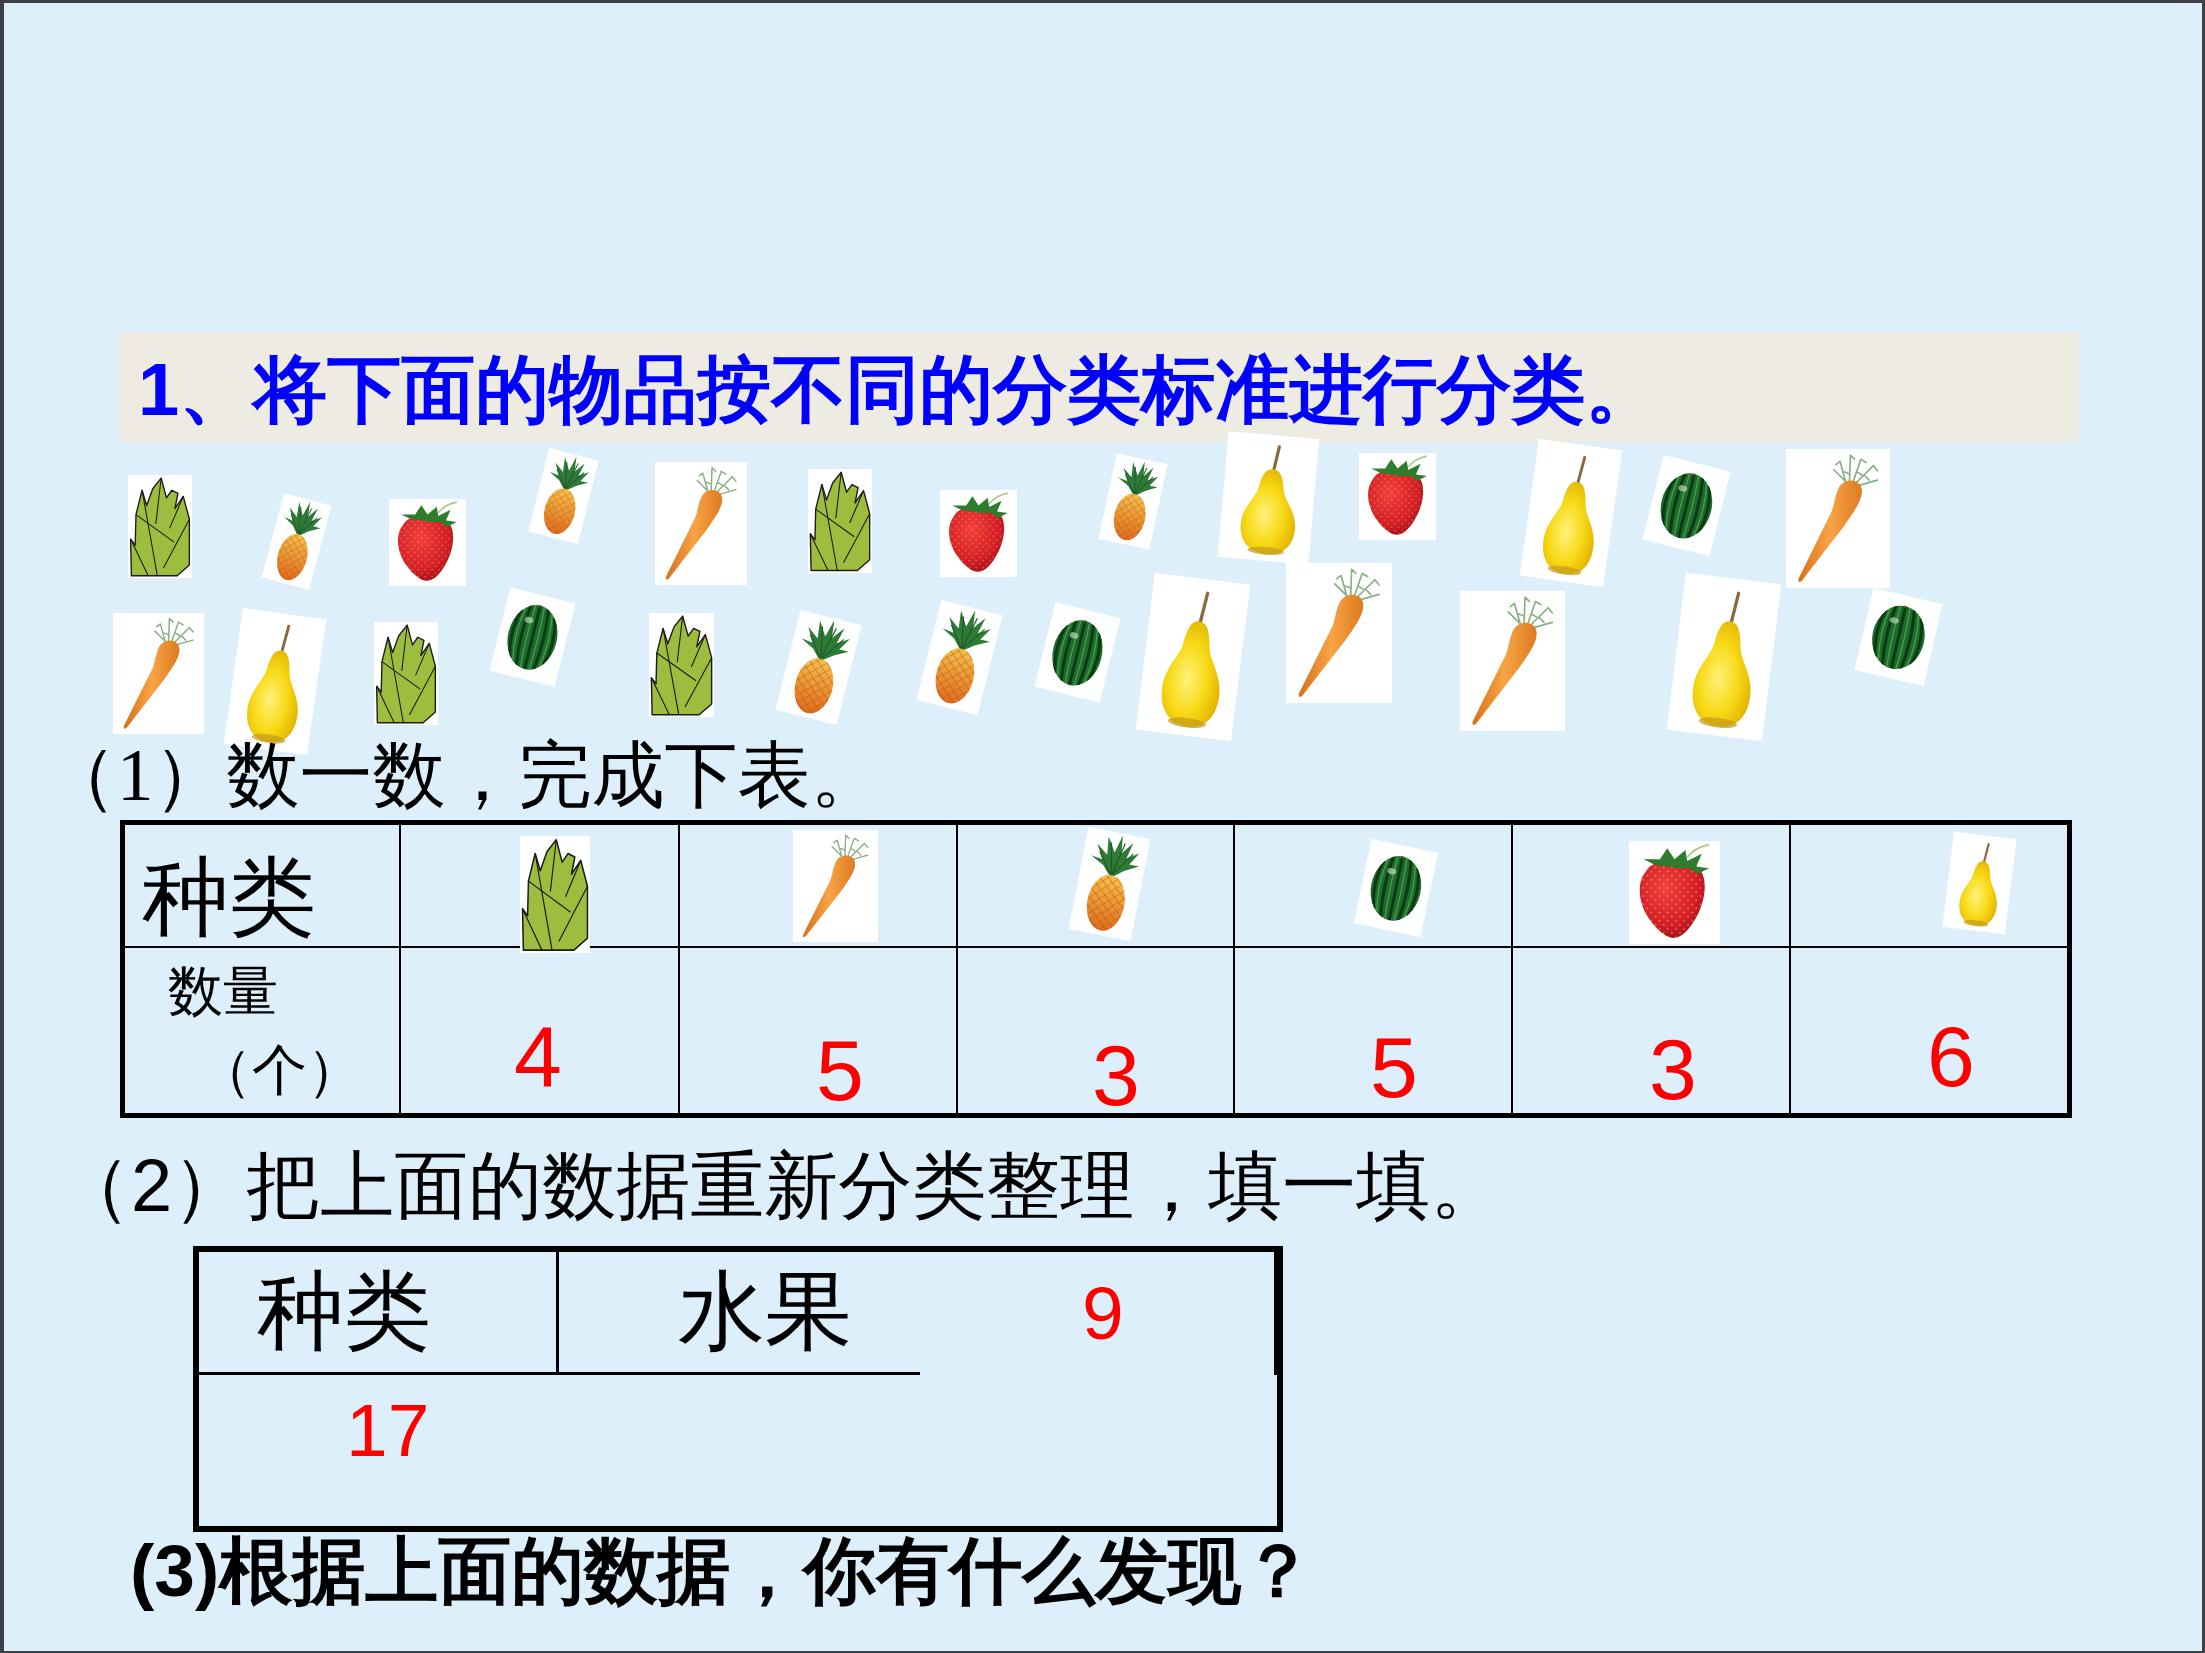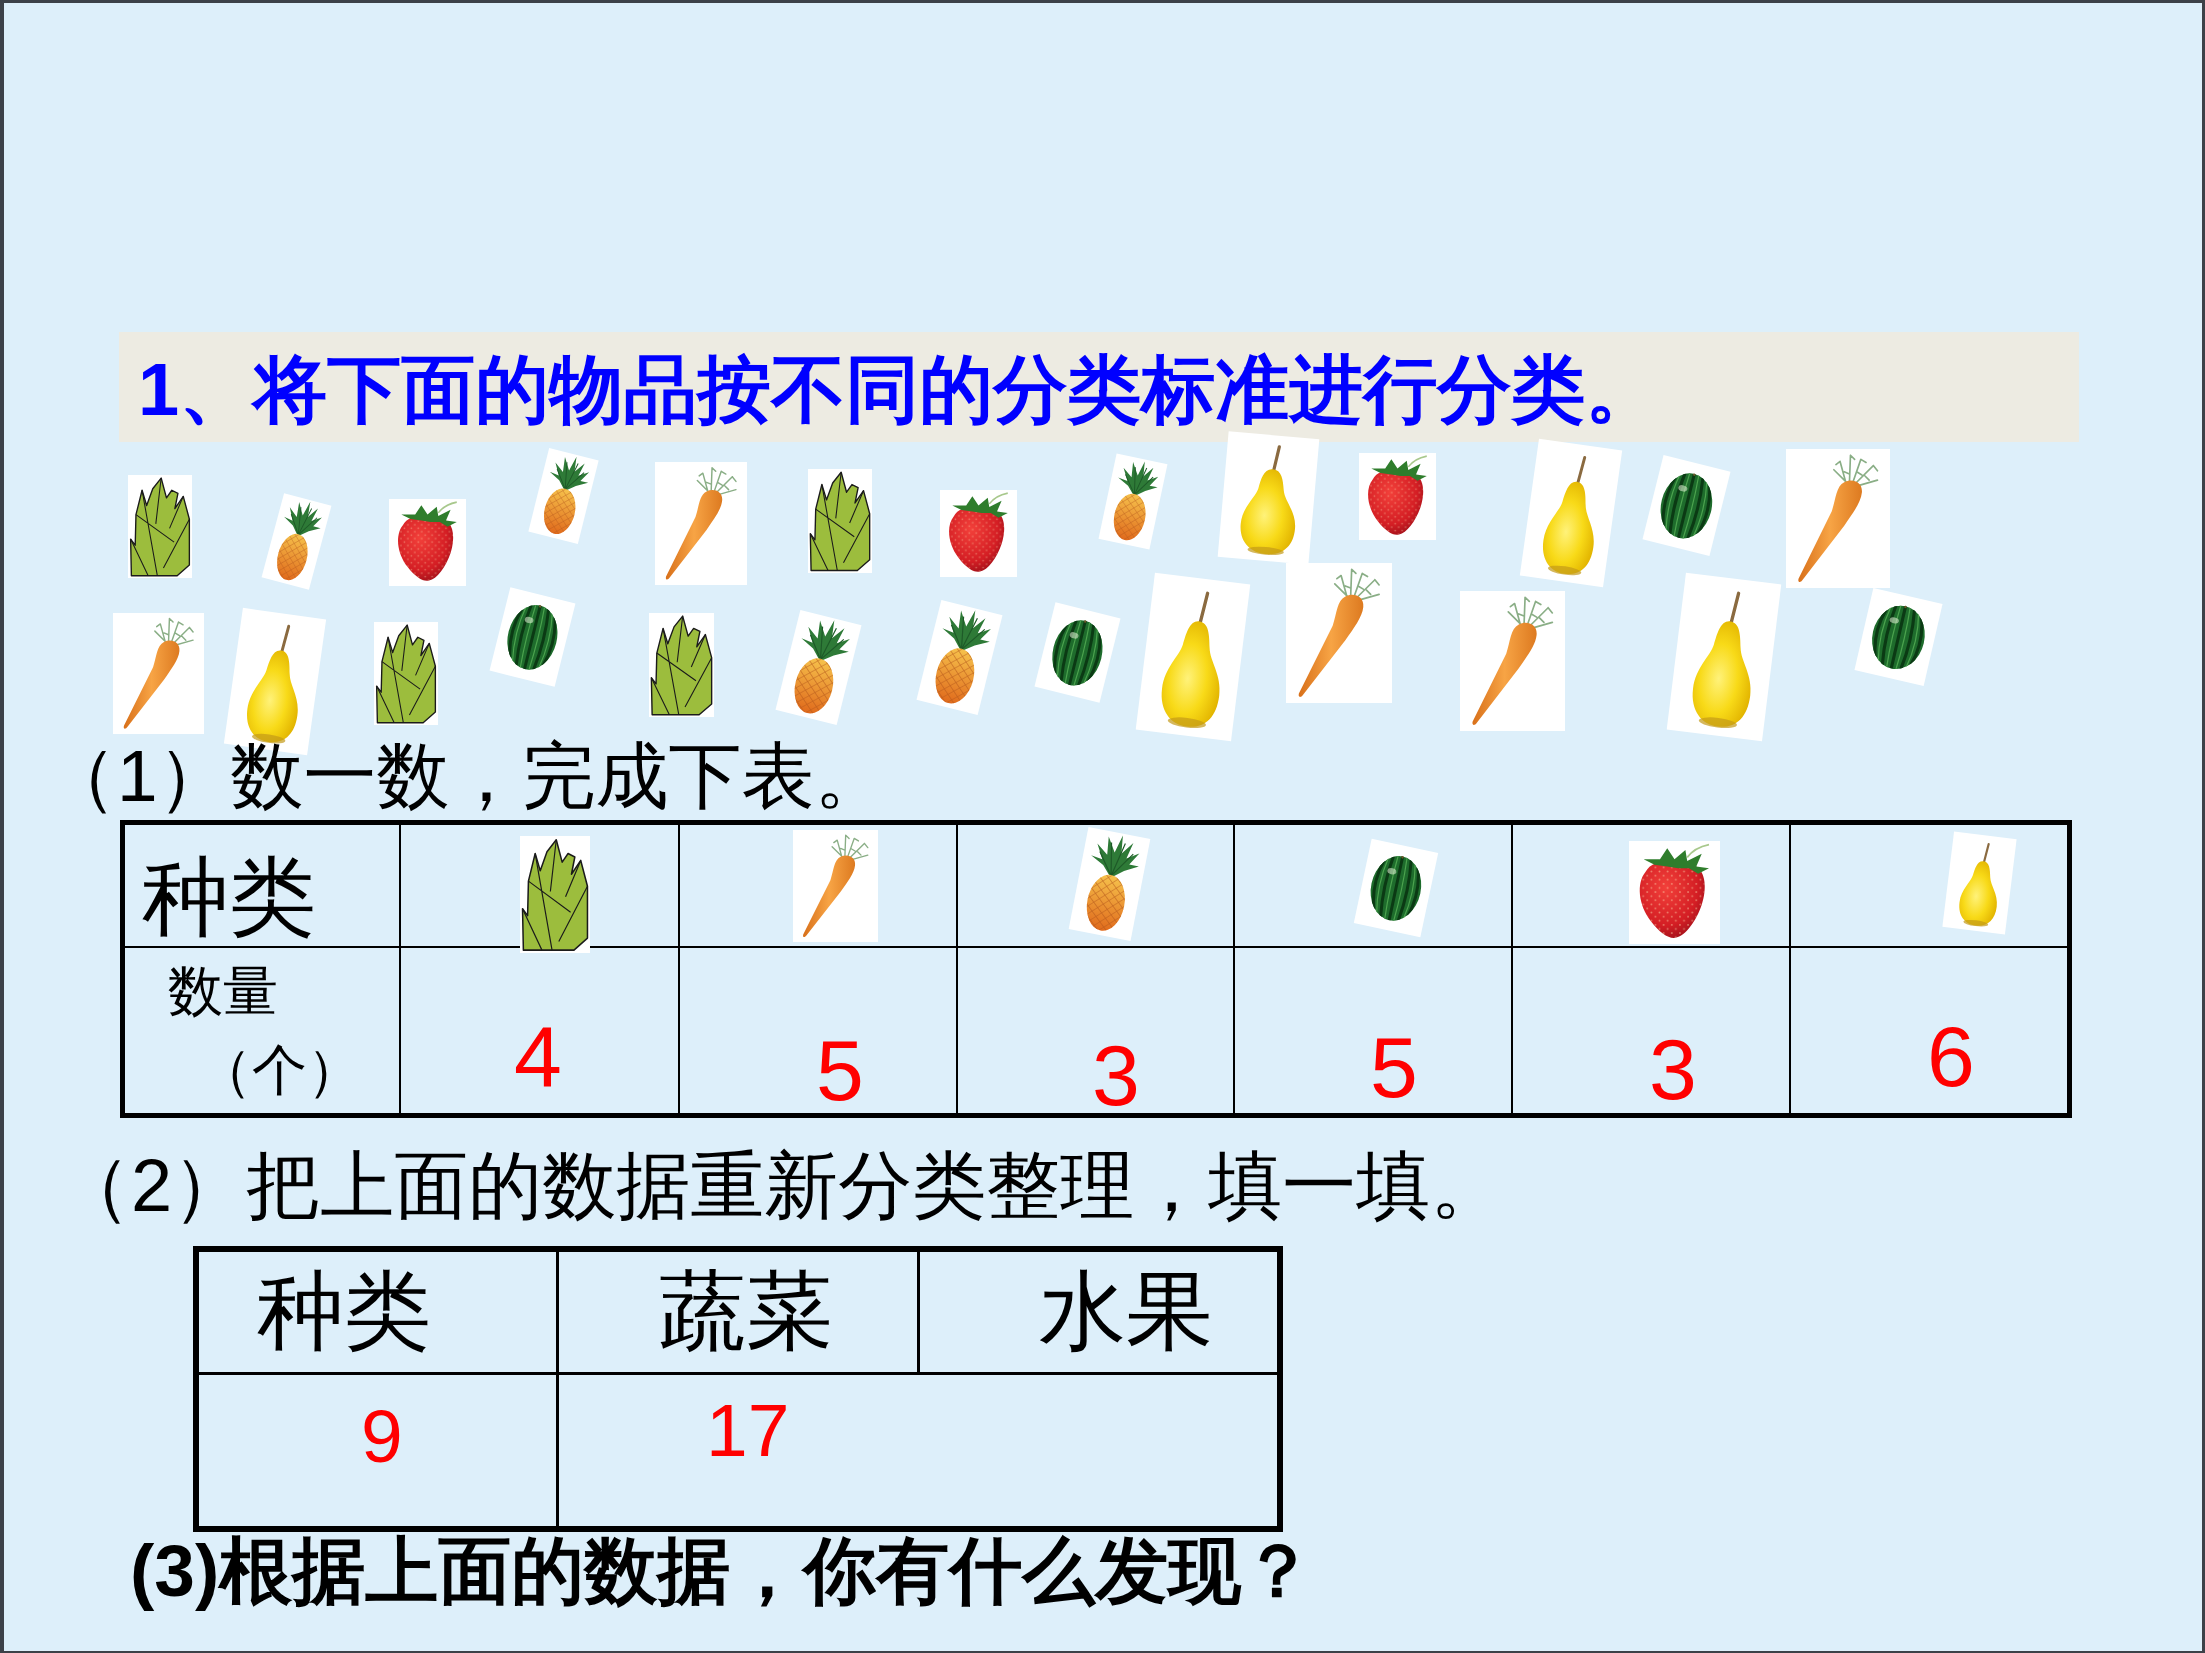--- a/index.html
+++ b/index.html
@@ -10,21 +10,21 @@
 
   .title { left: 567px; top: 222px; font-size: 97px; font-weight: bold; color: #FF0000; font-family: "DejaVu Serif", serif; }
 
   .band { position: absolute; left: 119px; top: 332px; width: 1960px; height: 110px; background: #EDEBE2; }
   .band-text { position: absolute; left: 19px; top: 20.7px; line-height: 1; white-space: nowrap; font-size: 74px; font-weight: bold; color: #0000FF; font-family: "Liberation Sans", serif; }
 
   .card { position: absolute; background: #FFFFFF; transform-origin: 50% 50%; }
   .card svg { display: block; width: 100%; height: 100%; overflow: visible; }
 
   .prompt { font-family: "Liberation Sans", serif; }
-  .p1 { left: 44px; top: 739px; font-size: 73px; }
+  .p1 { left: 44px; top: 739px; font-size: 73px; font-family: Liberation Serif, serif; }
   .p2 { left: 57px; top: 1149px; font-size: 74px; }
   .p3 { left: 130px; top: 1534px; font-size: 73px; font-weight: bold; }
 
   .tbl { position: absolute; box-sizing: border-box; display: grid; border-style: solid; border-color: #000; }
   .t1 { left: 120px; top: 820px; width: 1952px; height: 298px; border-width: 5.4px;
         grid-template-columns: 276px 279px 278px 277px 278px 278px 1fr; grid-template-rows: 123px 1fr; }
   .t2 { left: 193px; top: 1246px; width: 1090px; height: 286px; border-width: 6.1px;
         grid-template-columns: 360px 361px 1fr; grid-template-rows: 123px 1fr; }
   .cell { position: relative; box-sizing: border-box; }
   .t1 .cell { border-right: 2.3px solid #000; }
@@ -339,23 +339,20 @@
       <span class="abs ans1" style="left:136px;top:65px">6</span>
     </div>
   </div>
 
   <div class="abs prompt p2">（2）把上面的数据重新分类整理，填一填。</div>
 
   <div class="tbl t2">
     <div class="cell r1">
       <span class="abs hdr" style="left:58px;top:15.3px">种类</span>
     </div>
-    <div class="cell r1">
-      <span class="abs hdr" style="left:100px;top:15.3px">蔬菜</span>
-    </div>
     <div class="cell r1 last">
       <span class="abs hdr" style="left:119px;top:15.3px">水果</span>
     </div>
     <div class="cell r2">
       <span class="abs ans2" style="left:162px;top:24px">9</span>
     </div>
     <div class="cell r2 last">
       <span class="abs ans2" style="left:147px;top:17.6px">17</span>
     </div>
   </div>

